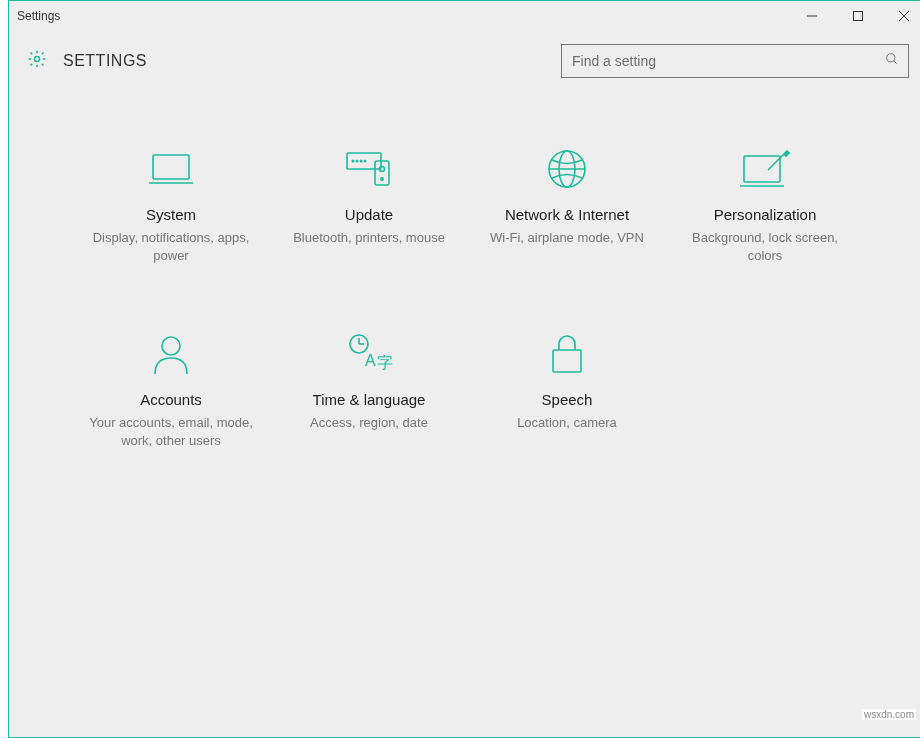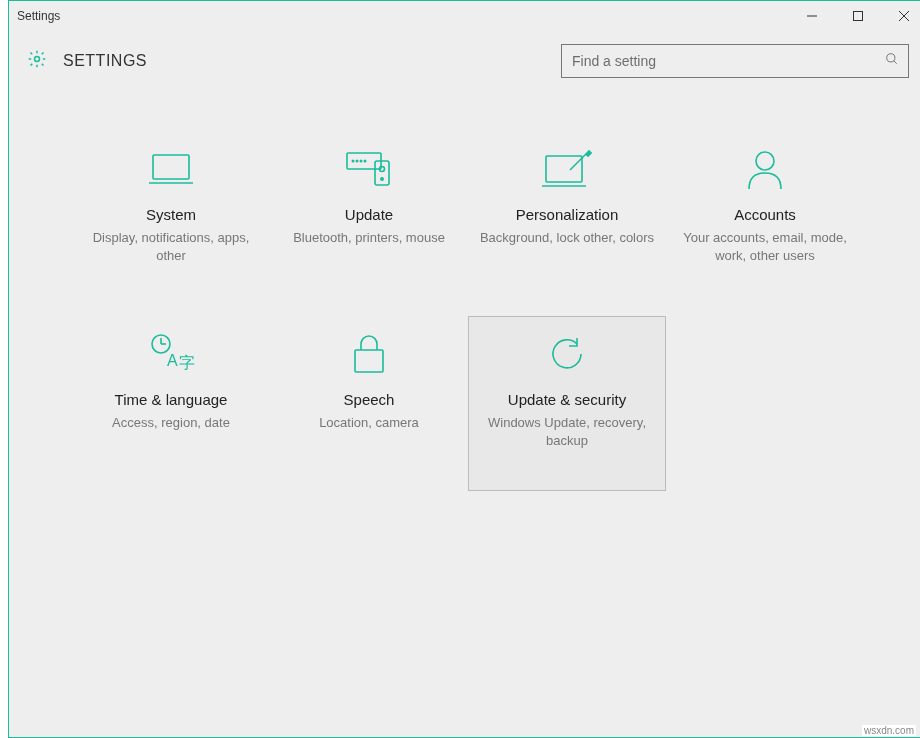--- a/index.html
+++ b/index.html
@@ -20,21 +20,21 @@
   .search-icon { position: absolute; right: 10px; top: 50%; transform: translateY(-50%); }
   .search-icon svg { width: 14px; height: 14px; stroke:#6e6e6e; fill:none; stroke-width:1.6;}
   .content { flex: 1; overflow-y: scroll; padding: 20px 10px 44px 10px; }
   .grid { display: grid; grid-template-columns: repeat(4, 198px); grid-template-rows: repeat(3, 175px); justify-content: center; row-gap: 10px; column-gap: 0px; padding-top: 20px; }
   .tile { width: 198px; display: flex; flex-direction: column; align-items: center; text-align: center; padding: 10px 6px 6px 6px; border: 1px solid transparent; }
   .tile.selected { border: 1px solid #bbb; background: #e8e8e8; }
   .tile .icon { height: 54px; display: flex; align-items: center; justify-content: center; margin-bottom: 10px;}
   .tile .icon svg { stroke:#1abc9c; fill:none; stroke-width:1.6; }
   .tile .t-title { font-size: 15px; color: #222; margin-bottom: 6px; }
   .tile .t-desc  { font-size: 13px; color: #777; line-height: 1.35; padding: 0 4px;}
-  .watermark { position: absolute; right: 4px; bottom: 2px; font-size: 10px; color: #888; background: #fff; padding: 0 2px;}
+  .watermark { position: absolute; right: 4px; bottom: 18px; font-size: 10px; color: #888; background: #fff; padding: 0 2px;}
   
   .content::-webkit-scrollbar { width: 16px; }
   .content::-webkit-scrollbar-track { background: #eeeeee; }
   .content::-webkit-scrollbar-thumb { background: #c9c9c9; }
 </style>
 </head>
 <body>
 
 <div class="window">
 
@@ -85,52 +85,65 @@
     <div class="grid">
 
       <div class="tile">
         <div class="icon">
           <svg width="48" height="40" viewBox="0 0 48 40">
               <rect x="6" y="6" width="36" height="24" rx="1"></rect>
               <line x1="2" y1="34" x2="46" y2="34"></line>
             </svg>
         </div>
         <div class="t-title">System</div>
-        <div class="t-desc">Display, notifications, apps, other</div>
+        <div class="t-desc">Display, notifications, apps, power</div>
       </div>
 
       <div class="tile">
         <div class="icon">
           <svg width="52" height="40" viewBox="0 0 52 40">
               <rect x="4" y="4" width="34" height="16" rx="1"></rect>
               <rect x="32" y="12" width="14" height="24" rx="2"></rect>
               <circle cx="39" cy="20" r="2.5"></circle>
               <circle cx="39" cy="30" r="1.2" fill="#1abc9c"></circle>
               <circle cx="10" cy="12" r="0.7" fill="#1abc9c"></circle>
               <circle cx="14" cy="12" r="0.7" fill="#1abc9c"></circle>
               <circle cx="18" cy="12" r="0.7" fill="#1abc9c"></circle>
               <circle cx="22" cy="12" r="0.7" fill="#1abc9c"></circle>
             </svg>
         </div>
         <div class="t-title">Update</div>
         <div class="t-desc">Bluetooth, printers, mouse</div>
       </div>
 
+      <div class="tile">
+        <div class="icon">
+          <svg width="44" height="44" viewBox="0 0 44 44">
+              <circle cx="22" cy="22" r="18"></circle>
+              <ellipse cx="22" cy="22" rx="8" ry="18"></ellipse>
+              <line x1="4" y1="22" x2="40" y2="22"></line>
+              <path d="M7 13 Q22 20 37 13"></path>
+              <path d="M7 31 Q22 24 37 31"></path>
+            </svg>
+        </div>
+        <div class="t-title">Network &amp; Internet</div>
+        <div class="t-desc">Wi-Fi, airplane mode, VPN</div>
+      </div>
 
       <div class="tile">
         <div class="icon">
           <svg width="50" height="42" viewBox="0 0 50 42">
               <rect x="4" y="8" width="36" height="26" rx="1"></rect>
               <line x1="0" y1="38" x2="44" y2="38"></line>
               <path d="M28 22 L44 6"></path>
               <path d="M44 6 l3 -3 l2 2 l-3 3 z" fill="#1abc9c"></path>
             </svg>
         </div>
         <div class="t-title">Personalization</div>
-        <div class="t-desc">Background, lock other, colors</div>
+        <div class="t-desc">Background, lock screen, colors</div>
       </div>
 
       <div class="tile">
         <div class="icon">
           <svg width="40" height="44" viewBox="0 0 40 44">
               <circle cx="20" cy="14" r="9"></circle>
               <path d="M4 42 q0 -16 16 -16 q16 0 16 16"></path>
             </svg>
         </div>
         <div class="t-title">Accounts</div>
@@ -156,28 +169,18 @@
         <div class="icon">
           <svg width="36" height="44" viewBox="0 0 36 44">
               <rect x="4" y="18" width="28" height="22" rx="1"></rect>
               <path d="M10 18 v-6 a8 8 0 0 1 16 0 v6"></path>
             </svg>
         </div>
         <div class="t-title">Speech</div>
         <div class="t-desc">Location, camera</div>
       </div>
 
-      <div class="tile selected">
-        <div class="icon">
-          <svg width="44" height="44" viewBox="0 0 44 44">
-              <path d="M36 22 a14 14 0 1 1 -4 -10"></path>
-              <path d="M32 6 l0 8 l-8 0"></path>
-            </svg>
-        </div>
-        <div class="t-title">Update &amp; security</div>
-        <div class="t-desc">Windows Update, recovery, backup</div>
-      </div>
 
     </div>
   </div>
 </div>
 
 <div class="watermark">wsxdn.com</div>
 
 </body></html>

